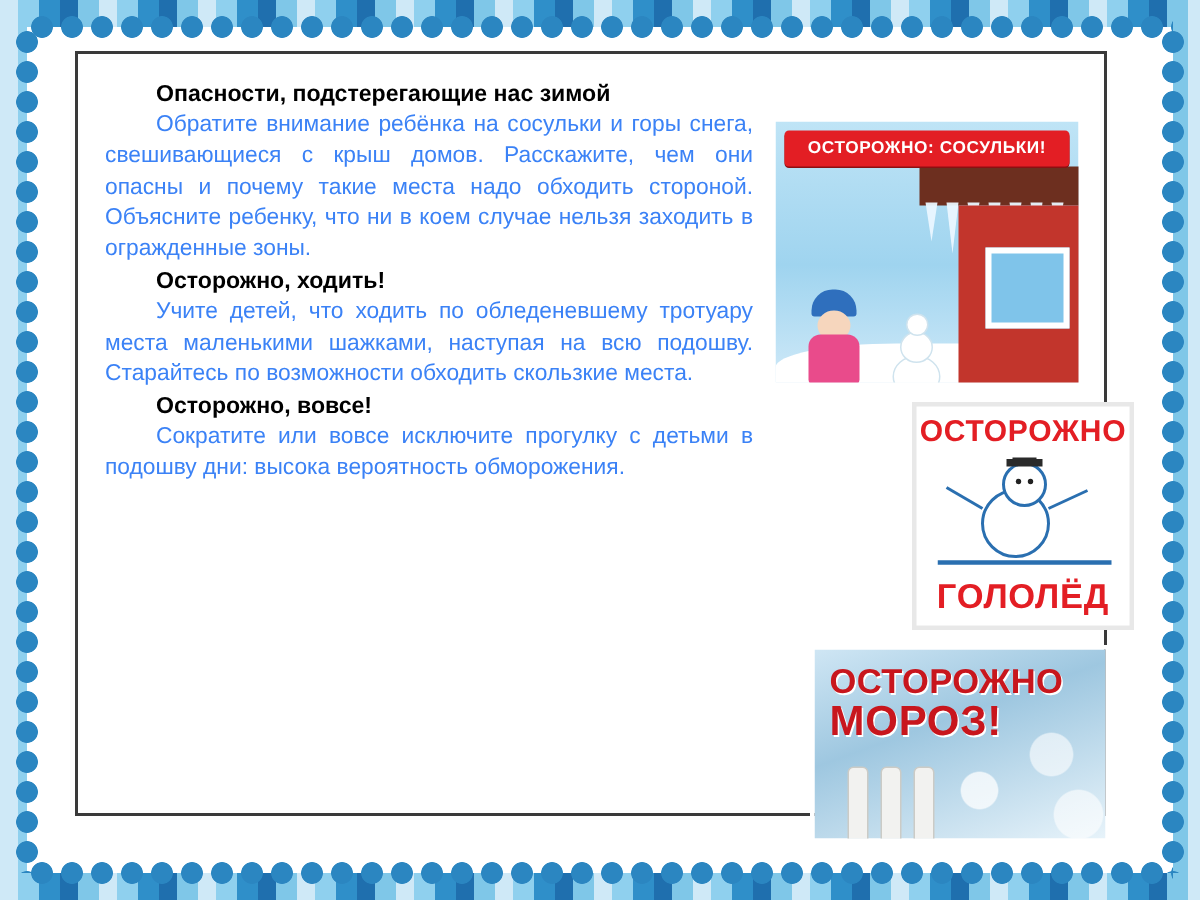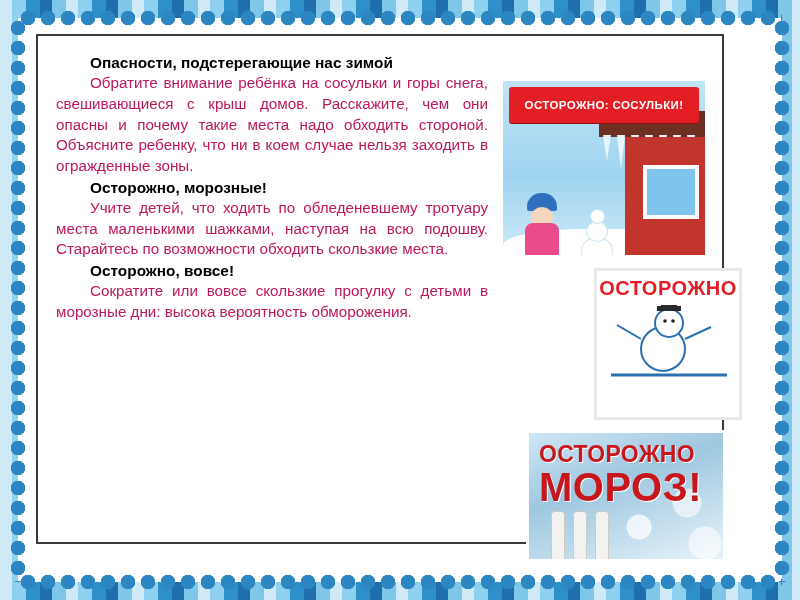--- a/index.html
+++ b/index.html
@@ -57,21 +57,21 @@
     background-image: radial-gradient(circle at 10px 10px, #2b86c1 0 7px, rgba(43,134,193,0) 7.5px);
     background-size: 20px 20px;
     background-repeat: repeat-y;
   }
   .perf-col.left { left: 8px; }
   .perf-col.right { left: 772px; }
 
   
   .card {
     position: absolute;
-    left: 36px;
+    left: 50px;
     top: 34px;
     width: 688px;
     height: 510px;
     background: #ffffff;
     border: 2px solid #3a3a3a;
     box-sizing: border-box;
   }
 
   .content {
     position: absolute;
@@ -83,21 +83,21 @@
   .text-col {
     position: absolute;
     left: 18px;
     top: 16px;
     width: 432px;
   }
   .para {
     margin: 0;
     font-size: 15.2px;
     line-height: 1.36;
-    color: #be185d;
+    color: #3b82f6;
     text-align: justify;
     text-indent: 34px;
     font-family: "Liberation Sans", sans-serif;
   }
   .head {
     margin: 0;
     font-size: 15.4px;
     font-weight: bold;
     color: #000000;
     text-indent: 34px;
@@ -116,21 +116,21 @@
     left: 462px;
     top: 42px;
     width: 208px;
     height: 180px;
     background: linear-gradient(#bfe4f6 0%, #9fd4ef 55%, #cfe9f8 100%);
   }
   .p1-banner {
     position: absolute;
     left: 6px; top: 6px;
     right: 6px;
-    height: 36px;
+    height: 24px;
     background: #e31e24;
     border-radius: 3px;
     color: #ffffff;
     font-size: 11.5px;
     font-weight: bold;
     letter-spacing: .4px;
     display: flex;
     align-items: center;
     justify-content: center;
     white-space: nowrap;
@@ -239,21 +239,21 @@
   }
   .p3-l1, .p3-l2 {
     position: absolute;
     left: 10px;
     font-weight: bold;
     color: #c8161d;
     font-family: "Liberation Sans", sans-serif;
     text-shadow: 1px 1px 0 #ffffff;
   }
   .p3-l1 { top: 8px; font-size: 23px; letter-spacing: .3px; }
-  .p3-l2 { top: 32px; font-size: 40px; letter-spacing: .5px; }
+  .p3-l2 { top: 32px; font-size: 28px; letter-spacing: .5px; }
   .therm {
     position: absolute;
     left: 22px; top: 78px;
     width: 12px; height: 50px;
     background: #f2f2f0;
     border: 1px solid #cbcbc6;
     border-radius: 4px;
   }
   .therm2 { left: 44px; }
   .therm3 { left: 66px; }
@@ -277,24 +277,24 @@
   <div class="perf-row bottom"></div>
   <div class="perf-col left"></div>
   <div class="perf-col right"></div>
 
   <div class="card">
     <div class="content">
 
       <div class="text-col">
         <p class="head">Опасности, подстерегающие нас зимой</p>
         <p class="para">Обратите внимание ребёнка на сосульки и горы снега, свешивающиеся с крыш домов. Расскажите, чем они опасны и почему такие места надо обходить стороной. Объясните ребенку, что ни в коем случае нельзя заходить в огражденные зоны.</p>
-        <p class="head">Осторожно, морозные!</p>
+        <p class="head">Осторожно, ходить!</p>
         <p class="para">Учите детей, что ходить по обледеневшему тротуару места маленькими шажками, наступая на всю подошву. Старайтесь по возможности обходить скользкие места.</p>
         <p class="head">Осторожно, вовсе!</p>
-        <p class="para">Сократите или вовсе скользкие прогулку с детьми в морозные дни: высока вероятность обморожения.</p>
+        <p class="para">Сократите или вовсе исключите прогулку с детьми в подошву дни: высока вероятность обморожения.</p>
       </div>
 
       <div class="poster p1">
         <div class="snow-ground"></div>
         <div class="roof"></div>
         <div class="icicle" style="left:100px"></div>
         <div class="icicle" style="left:114px;border-top-width:34px"></div>
         <div class="icicle" style="left:128px;border-top-width:22px"></div>
         <div class="icicle" style="left:142px;border-top-width:38px"></div>
         <div class="icicle" style="left:156px;border-top-width:26px"></div>
@@ -321,20 +321,21 @@
             <circle cx="58" cy="18" r="14" fill="#ffffff" stroke="#2a6fb0" stroke-width="2"></circle>
             <rect x="46" y="1" width="24" height="5" fill="#2a2a2a"></rect>
             <rect x="50" y="-8" width="16" height="10" fill="#2a2a2a"></rect>
             <circle cx="54" cy="16" r="1.8" fill="#222"></circle>
             <circle cx="62" cy="16" r="1.8" fill="#222"></circle>
             <line x1="30" y1="34" x2="6" y2="20" stroke="#2a6fb0" stroke-width="2"></line>
             <line x1="74" y1="34" x2="100" y2="22" stroke="#2a6fb0" stroke-width="2"></line>
             <line x1="0" y1="70" x2="116" y2="70" stroke="#2a6fb0" stroke-width="3"></line>
           </svg>
         </div>
+        <div class="p2-bottom">ГОЛОЛЁД</div>
       </div>
 
       <div class="poster p3">
         <div class="frost"></div>
         <div class="therm"></div>
         <div class="therm therm2"></div>
         <div class="therm therm3"></div>
         <div class="p3-l1">ОСТОРОЖНО</div>
         <div class="p3-l2">МОРОЗ!</div>
       </div>

